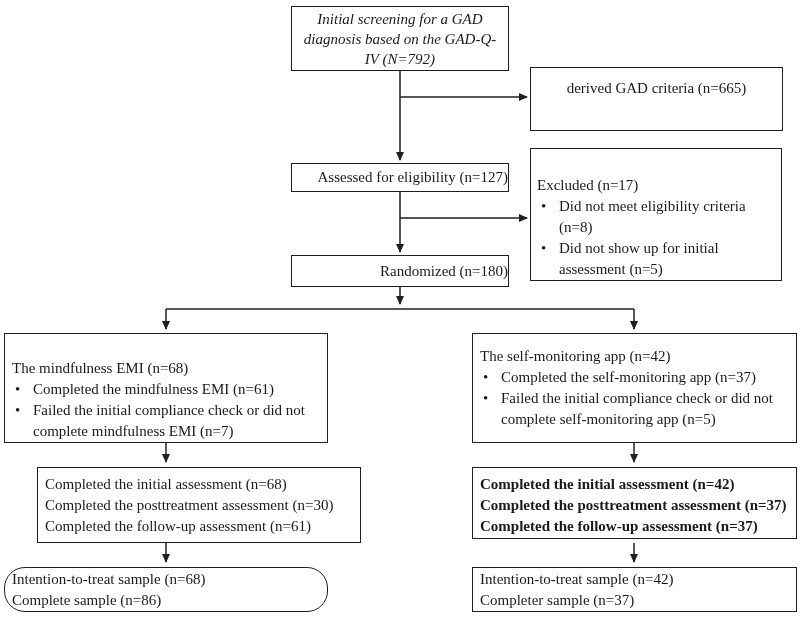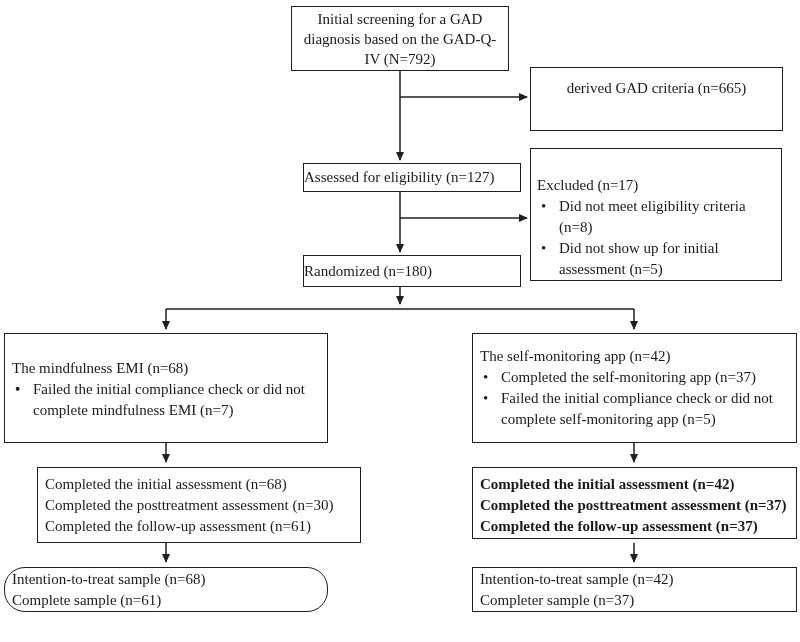--- a/index.html
+++ b/index.html
@@ -17,21 +17,21 @@
   .box{
     position:absolute;
     box-sizing:border-box;
     border:1.5px solid #1f1f1f;
     background:#ffffff;
     z-index:2;
     overflow:hidden;
   }
   .center{text-align:center;}
   .tight{line-height:20px;}
-  .single{display:flex;align-items:center;justify-content:flex-start;margin-left:12px;}
+  .single{display:flex;align-items:center;justify-content:flex-end;}
   .ltitle{padding-left:7px;}
   .excl .ltitle{padding-left:6px;}
   .bullet{position:relative;padding:0 6px 0 28px;}
   .excl .bullet{padding-right:10px;}
   .dot{position:absolute;left:10px;top:0;}
   .pline{padding-left:7px;}
 </style>
 </head>
 <body>
 
@@ -52,21 +52,21 @@
       <line x1="166" y1="309" x2="634" y2="309"></line>
       <line x1="166" y1="309" x2="166" y2="329" marker-end="url(#arr)"></line>
       <line x1="634" y1="309" x2="634" y2="329" marker-end="url(#arr)"></line>
       <line x1="166" y1="443" x2="166" y2="462" marker-end="url(#arr)"></line>
       <line x1="634" y1="443" x2="634" y2="462" marker-end="url(#arr)"></line>
       <line x1="166" y1="543" x2="166" y2="562" marker-end="url(#arr)"></line>
       <line x1="634" y1="543" x2="634" y2="562" marker-end="url(#arr)"></line>
     </g>
   </svg>
 
-  <div class="box center tight" style="left:291px;top:6px;width:218px;height:65px;padding-top:2px;">
+  <div class="box center tight" style="left:291px;top:6px;width:218px;height:65px;padding-top:2px;font-style:italic;">
     <div>Initial screening for a GAD</div>
     <div>diagnosis based on the GAD-Q-</div>
     <div>IV (N=792)</div>
   </div>
 
   <div class="box center" style="left:530px;top:67px;width:253px;height:64px;padding-top:10px;">
     <div>derived GAD criteria (n=665)</div>
   </div>
 
   <div class="box center single" style="left:291px;top:163px;width:218px;height:29px;">
@@ -90,20 +90,21 @@
   </div>
 
   <div class="box center single" style="left:291px;top:255px;width:218px;height:32px;">
     <div>Randomized (n=180)</div>
   </div>
 
   <div class="box arm" style="left:4px;top:333px;width:324px;height:110px;padding-top:24px;">
     <div class="ltitle">The mindfulness EMI (n=68)</div>
     <div class="bullet">
       <span class="dot">•</span>
+      <span>Completed the mindfulness EMI (n=61)</span>
     </div>
     <div class="bullet">
       <span class="dot">•</span>
       <span>Failed the initial compliance check or did not complete mindfulness EMI (n=7)</span>
     </div>
   </div>
 
   <div class="box arm" style="left:472px;top:333px;width:325px;height:110px;padding-top:12px;">
     <div class="ltitle">The self-monitoring app (n=42)</div>
     <div class="bullet">
@@ -123,21 +124,21 @@
   </div>
 
   <div class="box" style="left:472px;top:467px;width:325px;height:72px;padding-top:6px;font-weight:bold;">
     <div class="pline">Completed the initial assessment (n=42)</div>
     <div class="pline">Completed the posttreatment assessment (n=37)</div>
     <div class="pline">Completed the follow-up assessment (n=37)</div>
   </div>
 
   <div class="box" style="left:4px;top:567px;width:324px;height:45px;padding-top:1px;border-radius:21px;">
     <div class="pline">Intention-to-treat sample (n=68)</div>
-    <div class="pline">Complete sample (n=61)</div>
+    <div class="pline">Complete sample (n=86)</div>
   </div>
 
   <div class="box" style="left:472px;top:567px;width:325px;height:45px;padding-top:1px;">
     <div class="pline">Intention-to-treat sample (n=42)</div>
     <div class="pline">Completer sample (n=37)</div>
   </div>
 
 </div>
 
 </body></html>

